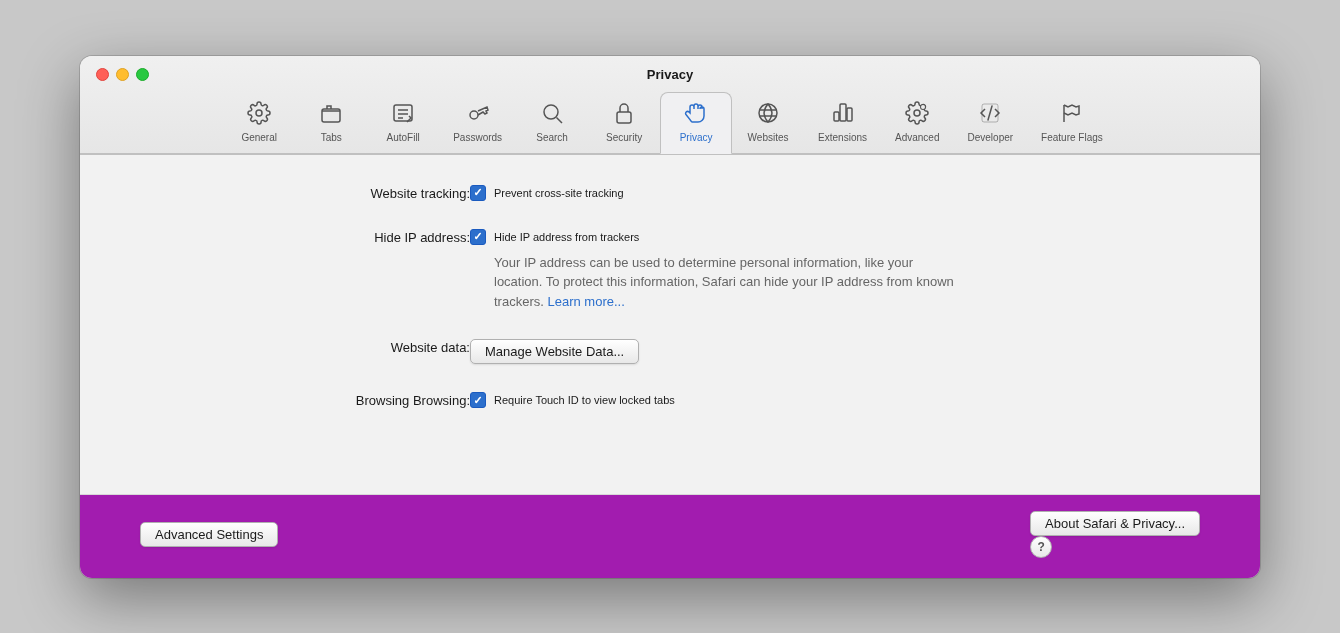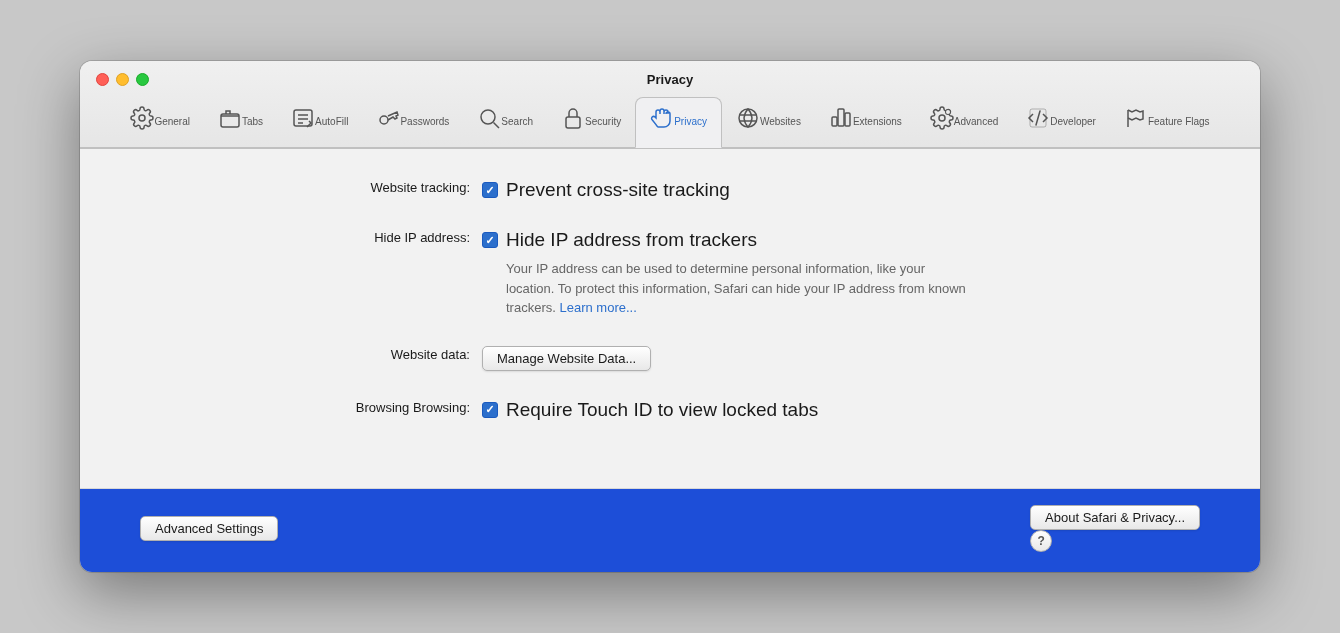--- a/index.html
+++ b/index.html
@@ -53,21 +53,21 @@
     .toolbar {
       display: flex;
       align-items: flex-end;
       justify-content: center;
       gap: 0;
       padding: 0 8px;
       width: 100%;
     }
     .tab-item {
       display: flex;
-      flex-direction: row;
+      flex-direction: column;
       align-items: center;
       padding: 8px 14px 10px;
       cursor: pointer;
       border-radius: 8px 8px 0 0;
       min-width: 72px;
       position: relative;
     }
     .tab-item.active {
       background: #f0f0f2;
       border: 1px solid #c0c0c0;
@@ -108,21 +108,20 @@
     .setting-row {
       display: flex;
       align-items: flex-start;
     }
     .setting-label {
       font-size: 13px;
       color: #1a1a1a;
       font-weight: 400;
       text-align: right;
       min-width: 200px;
-      margin-right: 12px;
       padding-top: 1px;
     }
     .setting-control {
       display: flex;
       flex-direction: column;
       gap: 4px;
     }
     .checkbox-row {
       display: flex;
       align-items: center;
@@ -141,21 +140,21 @@
       cursor: pointer;
     }
     .checkbox::after {
       content: "✓";
       color: white;
       font-size: 11px;
       font-weight: 700;
       line-height: 1;
     }
     .checkbox-label {
-      font-size: 19px;
+      font-size: 11px;
       color: #1a1a1a;
       text-align: center;
     }
     .description-text {
       font-size: 13px;
       color: #666;
       line-height: 1.5;
       max-width: 460px;
       margin-left: 24px;
       margin-top: 4px;
@@ -173,21 +172,21 @@
       font-size: 13px;
       color: #1a1a1a;
       cursor: pointer;
       box-shadow: 0 1px 2px rgba(0,0,0,0.1);
     }
     .footer {
       display: flex;
       justify-content: space-between;
       align-items: center;
       padding: 16px 60px 20px;
-      background: #1d4ed8;
+      background: #a21caf;
       border-top: 1px solid #d8d8d8;
     }
     .footer-right {
       display: flex;
       align-items: flex-start;
       flex-direction: column;
     }
     .help-button {
       width: 22px;
       height: 22px;

